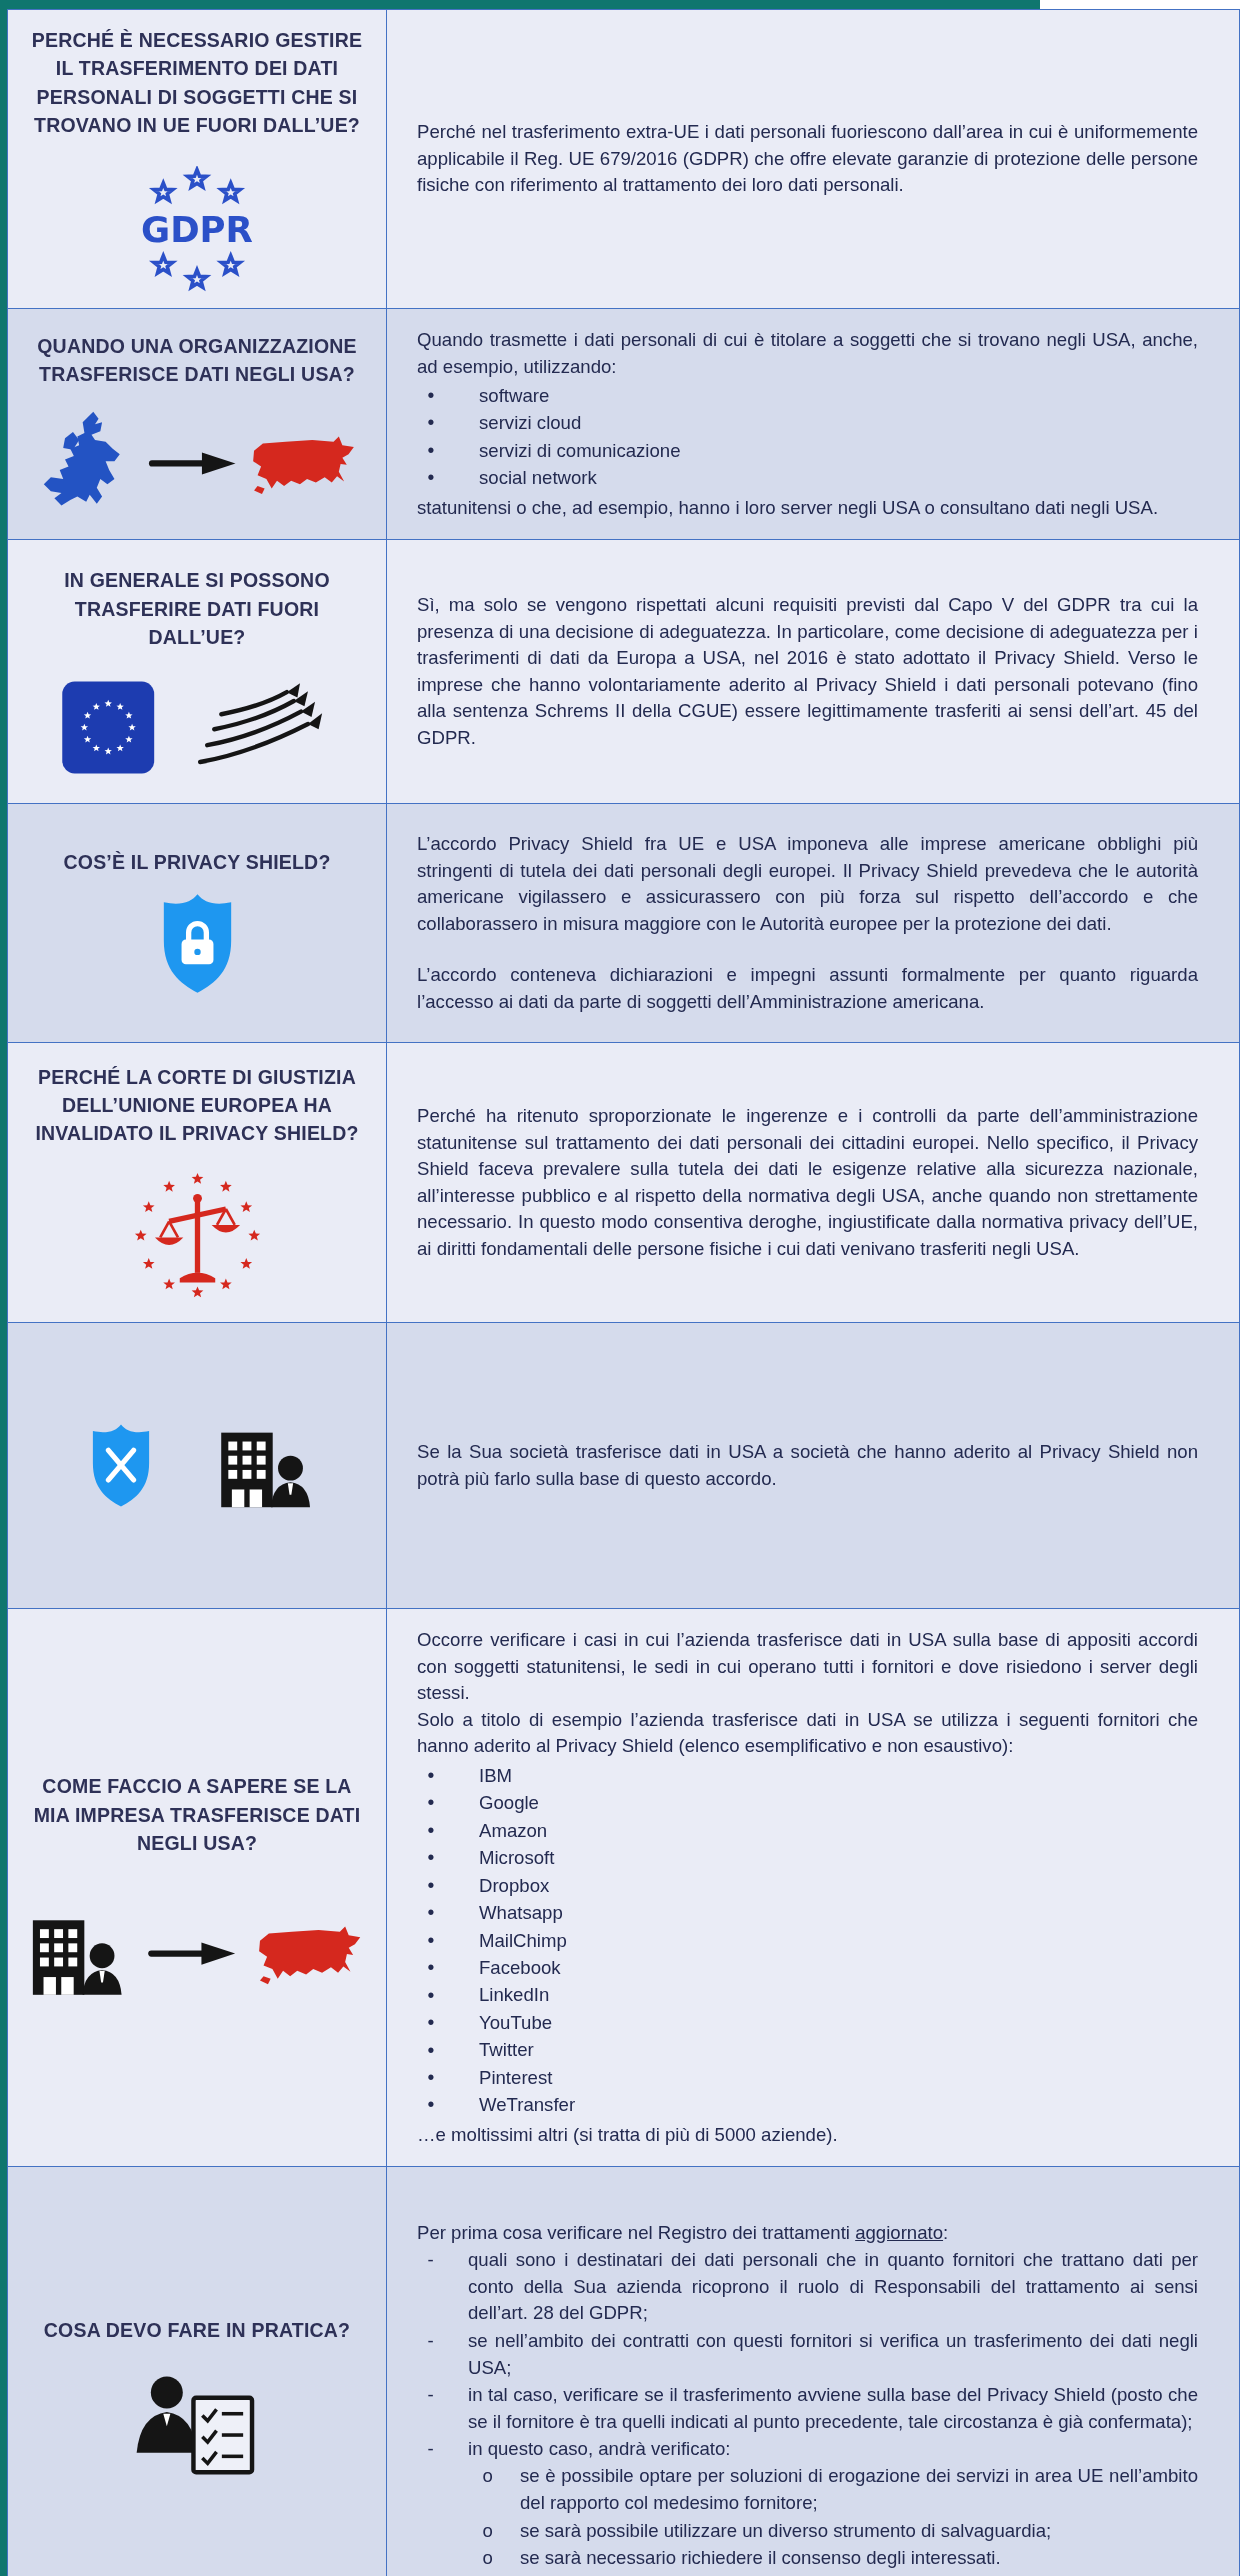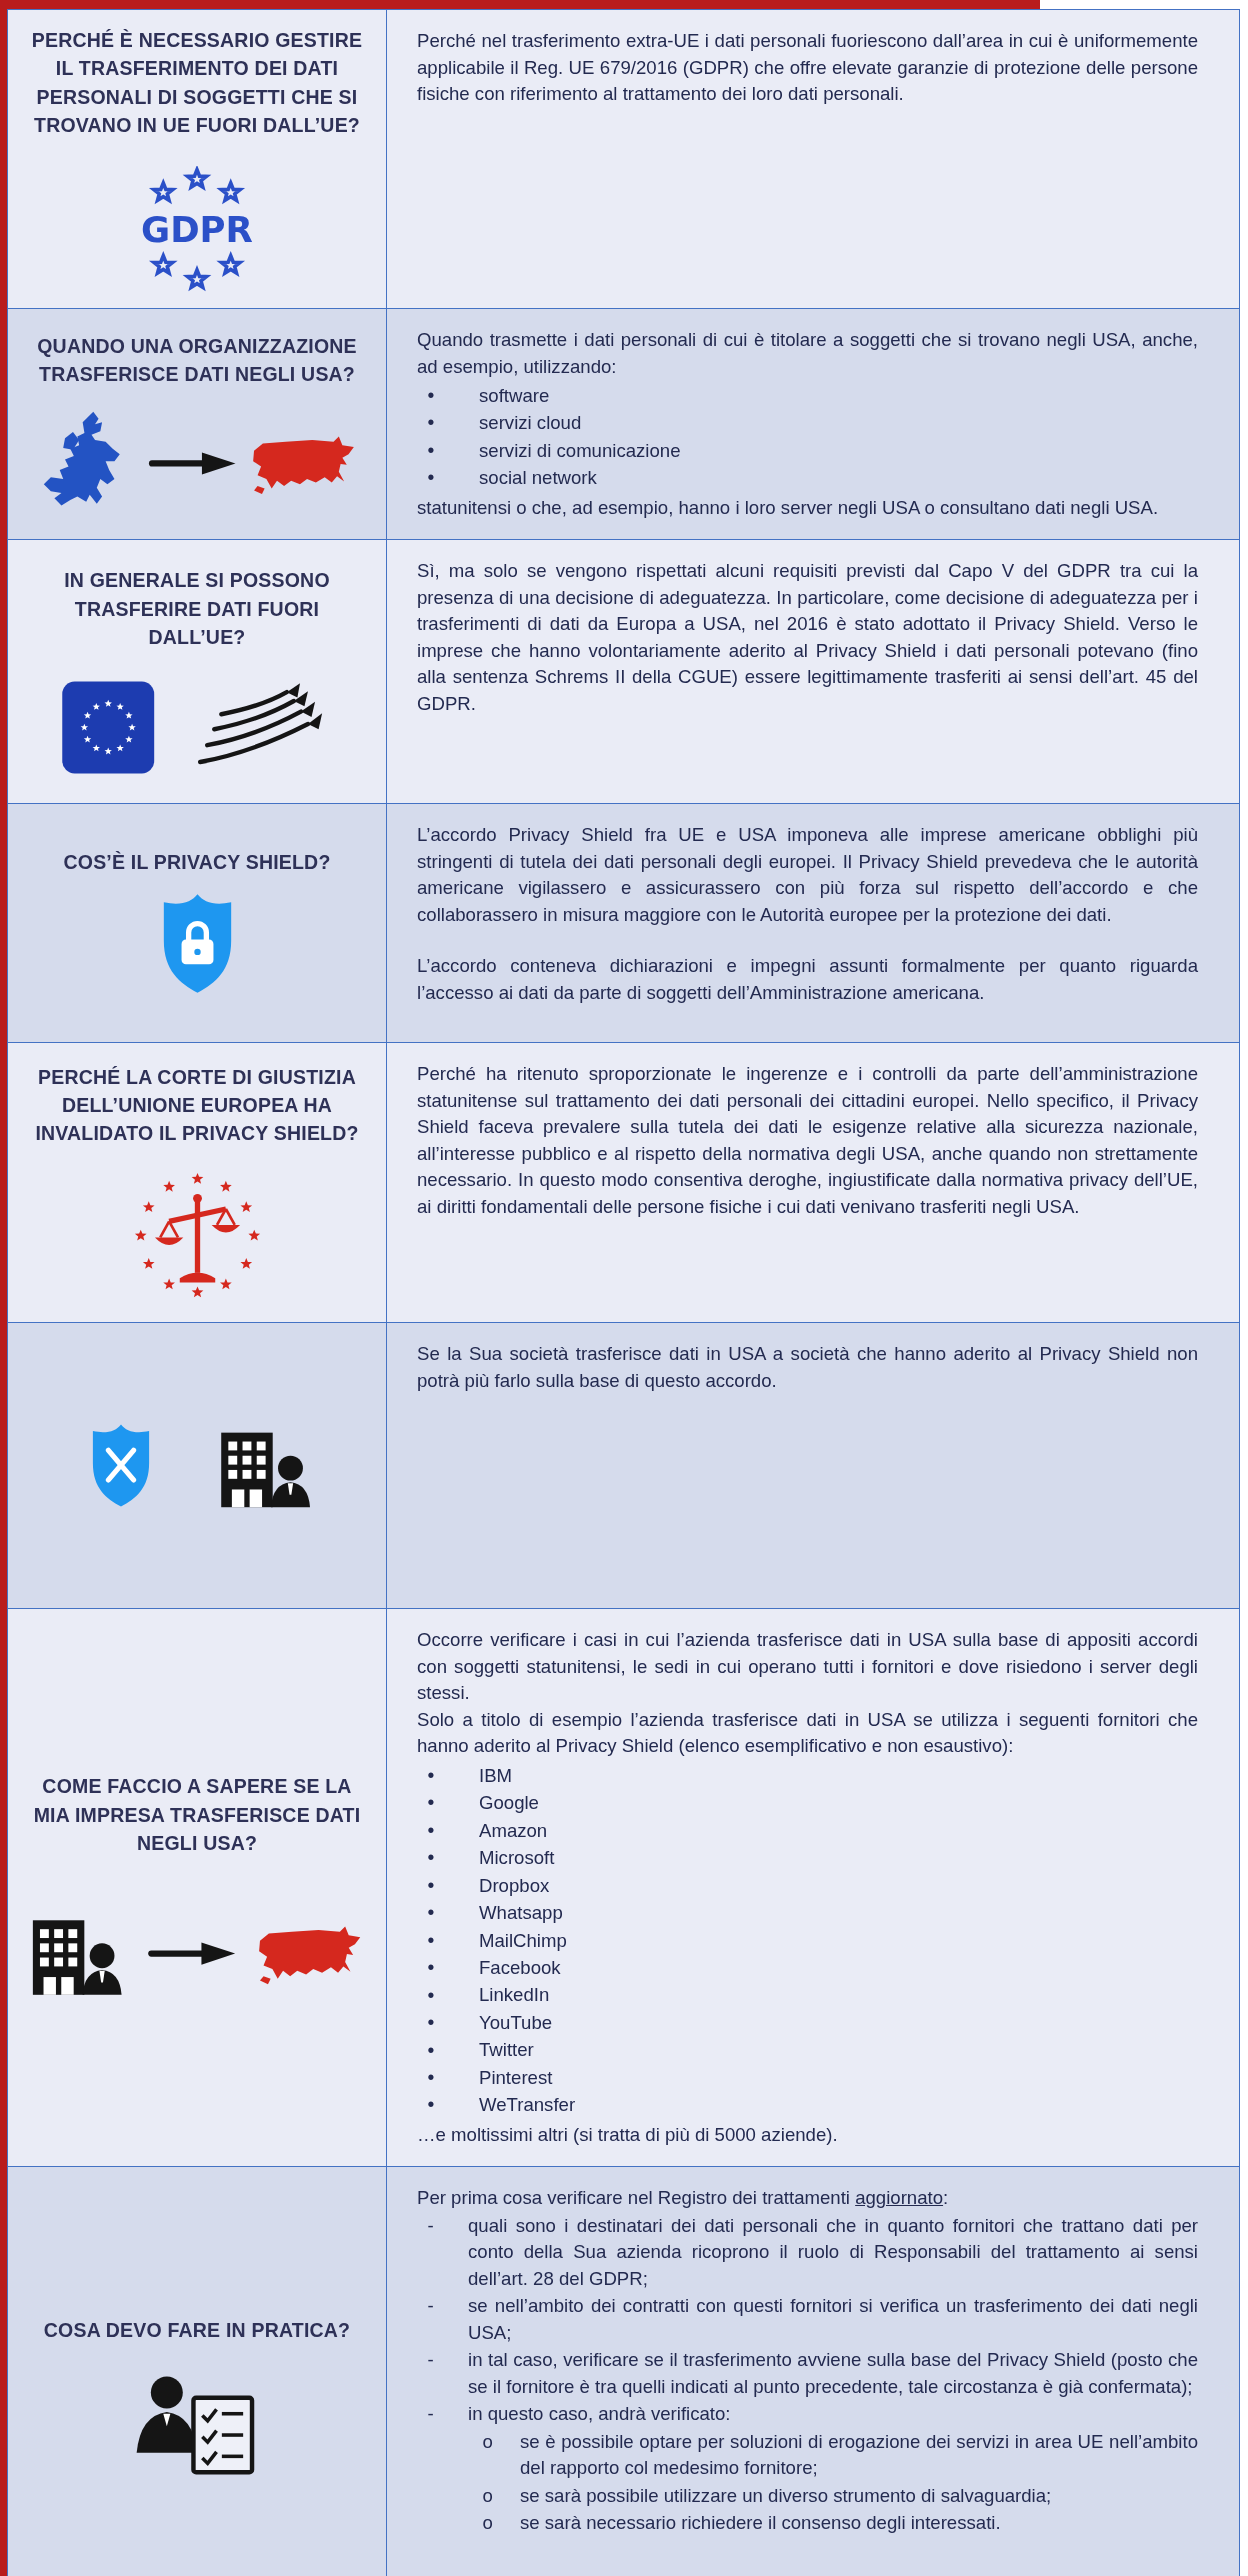--- a/index.html
+++ b/index.html
@@ -1,24 +1,24 @@
 <!DOCTYPE html>
 <html lang="it" style="font-size:14px"><head>
 <meta charset="utf-8">
 <style>
   html,body{margin:0;padding:0;background:#ffffff;}
   body{width:1249px;font-family:"Liberation Sans","DejaVu Sans",sans-serif;}
-  .sheet{position:relative;width:1040px;min-height:2576px;background:#b91c1c;}
+  .sheet{position:relative;width:1040px;min-height:2576px;background:#0f766e;}
   .tbl{position:absolute;left:7px;top:9px;width:1231px;border:1.8px solid #4472c4;}
   .row{display:grid;grid-template-columns:379px 1fr;}
   .row + .row{border-top:1.8px solid #4472c4;}
   .light{background:#eaecf6;}
   .dark{background:#d5dbec;}
   .q-cell{border-right:1.8px solid #4472c4;display:flex;flex-direction:column;align-items:center;justify-content:center;gap:27px;padding:16px 14px;box-sizing:border-box;}
-  .a-cell{display:flex;flex-direction:column;justify-content:flex-start;padding:18px 41px 18px 30px;box-sizing:border-box;}
+  .a-cell{display:flex;flex-direction:column;justify-content:center;padding:18px 41px 18px 30px;box-sizing:border-box;}
   .q{font-weight:bold;text-align:center;font-size:19.5px;line-height:1.45;color:#2e3157;max-width:334px;letter-spacing:0.2px;}
   .r1{min-height:293px;} .r2{min-height:206px;} .r3{min-height:263px;} .r4{min-height:238px;}
   .r5{min-height:279px;} .r6{min-height:285px;} .r7{min-height:524px;} .r8{min-height:457px;}
   .para{margin:25px 0 0 0;font-size:18.6px;line-height:1.43;color:#232a50;text-align:justify;}
   .para:first-child{margin-top:0;}
   .para.tight{margin-top:0;}
   .blist{list-style:none;margin:1.8px 0;padding:0;font-size:18.6px;line-height:1.43;color:#232a50;}
   .blist li{position:relative;padding-left:62px;margin:0.9px 0;}
   .blist li::before{content:"\2022";position:absolute;left:10.6px;top:-0.9px;font-size:19.5px;}
   .dash{display:flex;margin-top:0.9px;font-size:18.6px;line-height:1.43;color:#232a50;}

